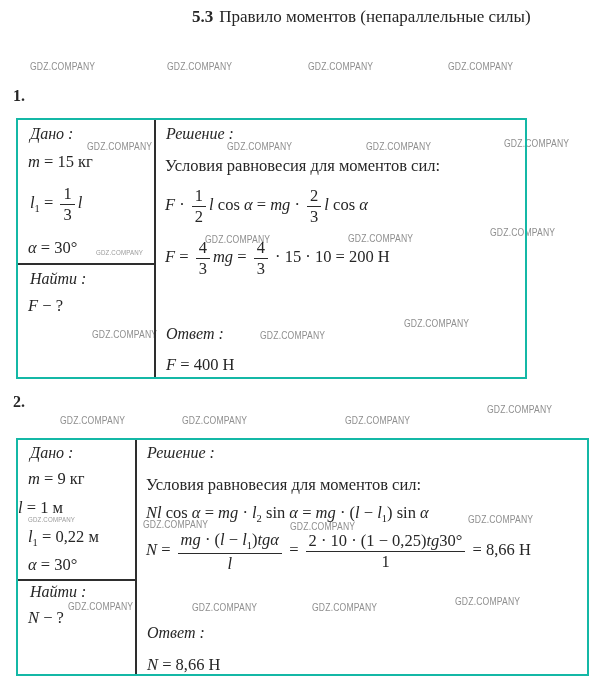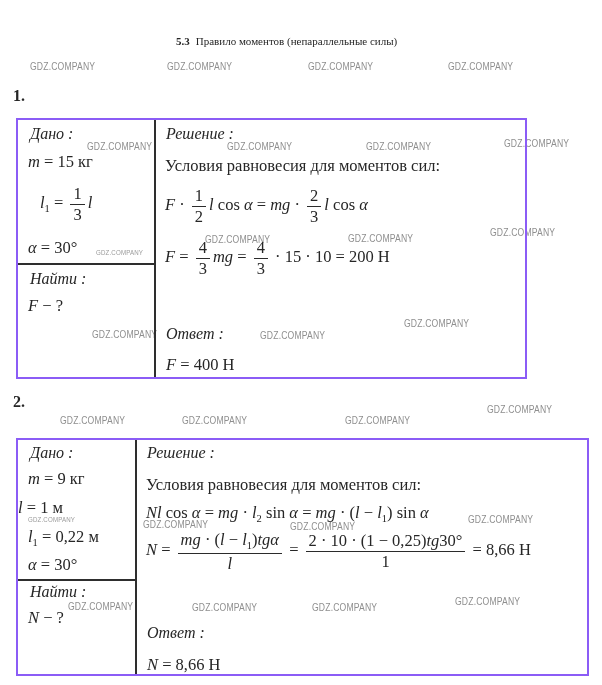--- a/index.html
+++ b/index.html
@@ -1,25 +1,25 @@
 <!DOCTYPE html>
 <html><head>
 <meta charset="utf-8">
 <style>
   html,body{margin:0;padding:0;background:#fff;}
   .page{position:relative;width:602px;height:685px;background:#ffffff;overflow:hidden;
         font-family:"Liberation Serif","DejaVu Serif",serif;color:#262626;}
-  .title{position:absolute;left:176px;top:7px;font-size:11px;white-space:nowrap;margin-top:28px;}
+  .title{position:absolute;left:192px;top:7px;font-size:17px;white-space:nowrap;}
   .title b{font-weight:bold;margin-right:6px;}
   .pnum{position:absolute;font-weight:bold;font-size:16px;}
   .wm{position:absolute;font-family:"Liberation Sans","DejaVu Sans",sans-serif;
       font-size:10.5px;color:#8f8f8f;letter-spacing:.2px;white-space:nowrap;
       transform:scaleX(.82);transform-origin:left top;}
   .wm.sm{font-size:7.5px;color:#9a9a9a;}
-  .tbl{position:absolute;border:2px solid #8b5cf6;background:transparent;}
+  .tbl{position:absolute;border:2px solid #14b8a6;background:transparent;}
   .vline{position:absolute;top:0;bottom:0;width:2px;background:#2e2e2e;}
   .hline{position:absolute;height:2px;background:#2e2e2e;}
   .lbl{position:absolute;font-style:italic;font-size:16px;white-space:nowrap;}
   .txt{position:absolute;font-size:16.5px;white-space:nowrap;}
   .math{position:absolute;font-size:16.5px;white-space:nowrap;}
   .math .mi{font-style:italic;}
   .math .mu{font-style:normal;}
   .math .msub{font-size:10.5px;vertical-align:-4px;font-style:normal;}
   .math .frac{display:inline-block;vertical-align:middle;text-align:center;margin:0 3px;}
   .math .fnum{display:block;border-bottom:1.5px solid #2b2b2b;padding:0 3px;line-height:1.2;}
@@ -63,21 +63,21 @@
   <span class="wm" style="left:455px;top:595px">GDZ.COMPANY</span>
 
   <div class="pnum" style="left:13px;top:87px">1.</div>
 
   <div class="tbl" style="left:16px;top:118px;width:507px;height:257px">
     <div class="vline" style="left:136px"></div>
     <div class="hline" style="left:0;top:143px;width:136px"></div>
 
     <div class="lbl" style="left:12px;top:5px">Дано :</div>
     <div class="math" style="left:10px;top:32px"><span class="mi">m</span><span class="mu"> = 15 кг</span></div>
-    <div class="math" style="left:22px;top:64px"><span class="mi">l</span><span class="msub">1</span><span class="mu"> = </span><span class="frac"><span class="fnum"><span class="mu">1</span></span><span class="fden"><span class="mu">3</span></span></span><span class="mi">l</span></div>
+    <div class="math" style="left:12px;top:64px"><span class="mi">l</span><span class="msub">1</span><span class="mu"> = </span><span class="frac"><span class="fnum"><span class="mu">1</span></span><span class="fden"><span class="mu">3</span></span></span><span class="mi">l</span></div>
     <div class="math" style="left:10px;top:118px"><span class="mi">α</span><span class="mu"> = 30°</span></div>
     <div class="lbl" style="left:12px;top:150px">Найти :</div>
     <div class="math" style="left:10px;top:176px"><span class="mi">F</span><span class="mu"> − ?</span></div>
 
     <div class="lbl" style="left:148px;top:5px">Решение :</div>
     <div class="txt" style="left:147px;top:36px">Условия равновесия для моментов сил:</div>
     <div class="math" style="left:147px;top:66px"><span class="mi">F</span><span class="mu"> · </span><span class="frac"><span class="fnum"><span class="mu">1</span></span><span class="fden"><span class="mu">2</span></span></span><span class="mi">l</span><span class="mu"> cos </span><span class="mi">α</span><span class="mu"> = </span><span class="mi">mg</span><span class="mu"> · </span><span class="frac"><span class="fnum"><span class="mu">2</span></span><span class="fden"><span class="mu">3</span></span></span><span class="mi">l</span><span class="mu"> cos </span><span class="mi">α</span></div>
     <div class="math" style="left:147px;top:118px"><span class="mi">F</span><span class="mu"> = </span><span class="frac"><span class="fnum"><span class="mu">4</span></span><span class="fden"><span class="mu">3</span></span></span><span class="mi">mg</span><span class="mu"> = </span><span class="frac"><span class="fnum"><span class="mu">4</span></span><span class="fden"><span class="mu">3</span></span></span><span class="mu"> · 15 · 10 = 200 Н</span></div>
     <div class="lbl" style="left:148px;top:205px">Ответ :</div>
     <div class="math" style="left:148px;top:235px"><span class="mi">F</span><span class="mu"> = 400 Н</span></div>

